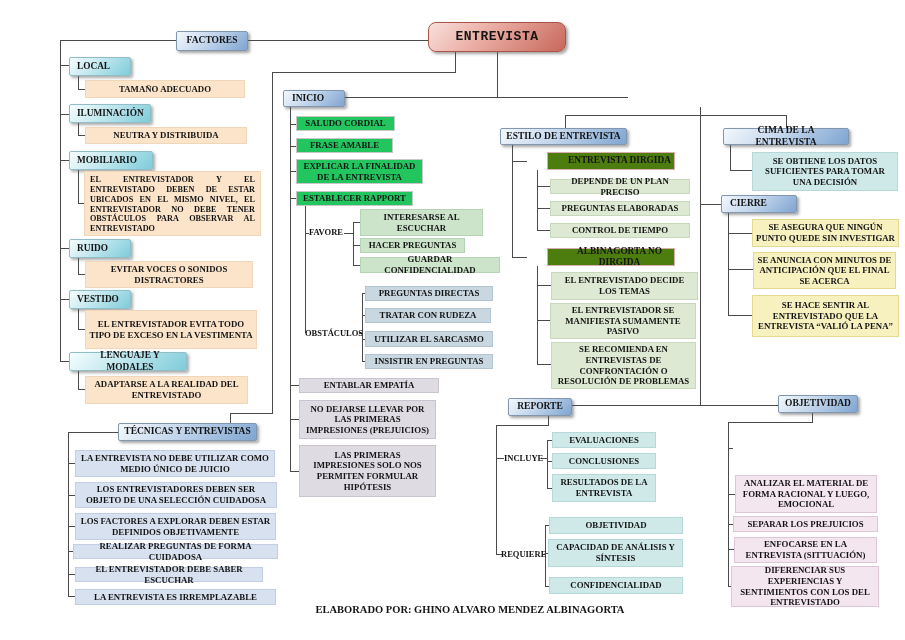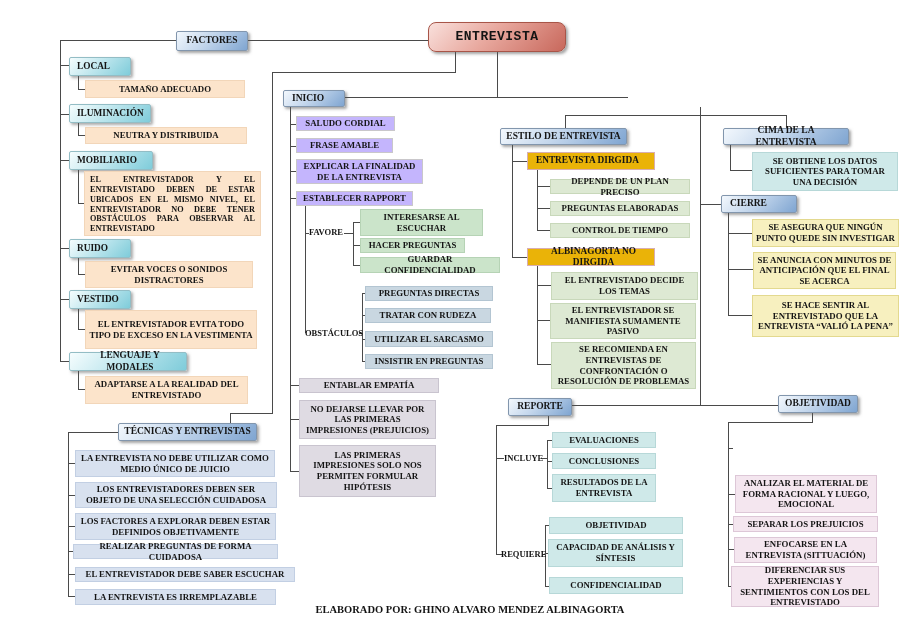--- a/index.html
+++ b/index.html
@@ -12,26 +12,26 @@
        border:1px solid #8296ad;border-radius:2px;
        box-shadow:2px 2px 3px rgba(90,90,90,.55);font-size:9.5px;}
   .hdr.left{justify-content:flex-start;padding-left:8px;}
   .cyan{background:linear-gradient(135deg,#f6fdfe 0%,#c0e7ee 45%,#7fccda 100%);
        border:1px solid #93bdc5;border-radius:2px;
        box-shadow:2px 2px 3px rgba(90,90,90,.5);justify-content:flex-start;padding-left:7px;font-size:9.3px;}
   .red{background:linear-gradient(135deg,#f9e0dc 0%,#e8a89e 45%,#c8685c 100%);
        border:1px solid #a85548;border-radius:8px;
        box-shadow:2px 2px 3px rgba(90,90,90,.55);font-size:13px;letter-spacing:.5px;font-family:Liberation Mono, monospace;}
   .peach{background:#fce4cb;border:1px solid #f2d6b9;}
-  .gray{background:#c4b5fd;border:1px solid #c9c7ca;}
+  .gray{background:#22c55e;border:1px solid #c9c7ca;}
   .green{background:#cbe4ca;border:1px solid #b6d3b5;}
   .bluegray{background:#c9d7e1;border:1px solid #b3c5d2;}
   .lav{background:#dfdbe3;border:1px solid #c9c4cf;}
   .lgreen{background:#dde9d3;border:1px solid #c8d8ba;}
-  .pink{background:#eab308;border:1px solid #d8aeb1;justify-content:flex-start;padding-left:8px;font-size:9.3px;}
+  .pink{background:#4d7c0f;border:1px solid #d8aeb1;justify-content:flex-start;padding-left:20px;font-size:9.3px;margin-left:20px;}
   .teal{background:#cfe9e9;border:1px solid #b7d8d8;}
   .yellow{background:#f7f0bf;border:1px solid #e3d98f;}
   .opink{background:#f4e6ef;border:1px solid #ddc7d7;}
   .tblue{background:#d8e1ef;border:1px solid #c2cfe3;}
   .justi{text-align:justify;font-size:8.2px;display:block;padding:3px 5px;}
   .lbl{position:absolute;font-weight:bold;font-size:8.5px;line-height:1;}
   .ln{position:absolute;background:#4a4a4a;}
   .footer{position:absolute;font-weight:bold;font-size:10.5px;text-align:center;}
 </style>
 </head>
@@ -157,21 +157,21 @@
   <div class="box cyan" style="left:69px;top:290px;width:62px;height:19px">VESTIDO</div>
   <div class="box peach" style="left:85px;top:310px;width:172px;height:39px">EL ENTREVISTADOR EVITA TODO TIPO DE EXCESO EN LA VESTIMENTA</div>
   <div class="box cyan" style="left:69px;top:352px;width:118px;height:19px">LENGUAJE Y MODALES</div>
   <div class="box peach" style="left:85px;top:376px;width:163px;height:28px">ADAPTARSE A LA REALIDAD DEL ENTREVISTADO</div>
 
   <div class="box hdr" style="left:118px;top:423px;width:139px;height:18px">TÉCNICAS Y ENTREVISTAS</div>
   <div class="box tblue" style="left:75px;top:450px;width:200px;height:27px">LA ENTREVISTA NO DEBE UTILIZAR COMO MEDIO ÚNICO DE JUICIO</div>
   <div class="box tblue" style="left:75px;top:482px;width:202px;height:26px">LOS ENTREVISTADORES DEBEN SER OBJETO DE UNA SELECCIÓN CUIDADOSA</div>
   <div class="box tblue" style="left:75px;top:513px;width:201px;height:27px">LOS FACTORES A EXPLORAR DEBEN ESTAR DEFINIDOS OBJETIVAMENTE</div>
   <div class="box tblue" style="left:73px;top:544px;width:205px;height:15px">REALIZAR PREGUNTAS DE FORMA CUIDADOSA</div>
-  <div class="box tblue" style="left:75px;top:567px;width:220px;height:15px">EL ENTREVISTADOR DEBE SABER ESCUCHAR</div>
+  <div class="box tblue" style="left:75px;top:567px;width:188px;height:15px">EL ENTREVISTADOR DEBE SABER ESCUCHAR</div>
   <div class="box tblue" style="left:75px;top:589px;width:201px;height:16px">LA ENTREVISTA ES IRREMPLAZABLE</div>
 
   <div class="box hdr left" style="left:283px;top:90px;width:62px;height:17px">INICIO</div>
   <div class="box gray" style="left:296px;top:116px;width:99px;height:15px">SALUDO CORDIAL</div>
   <div class="box gray" style="left:296px;top:138px;width:97px;height:15px">FRASE AMABLE</div>
   <div class="box gray" style="left:296px;top:159px;width:127px;height:25px">EXPLICAR LA FINALIDAD DE LA ENTREVISTA</div>
   <div class="box gray" style="left:296px;top:191px;width:117px;height:15px">ESTABLECER RAPPORT</div>
   <span class="lbl" style="left:309px;top:228px">FAVORE</span>
   <div class="box green" style="left:360px;top:209px;width:123px;height:27px">INTERESARSE AL ESCUCHAR</div>
   <div class="box green" style="left:360px;top:238px;width:105px;height:15px">HACER PREGUNTAS</div>

